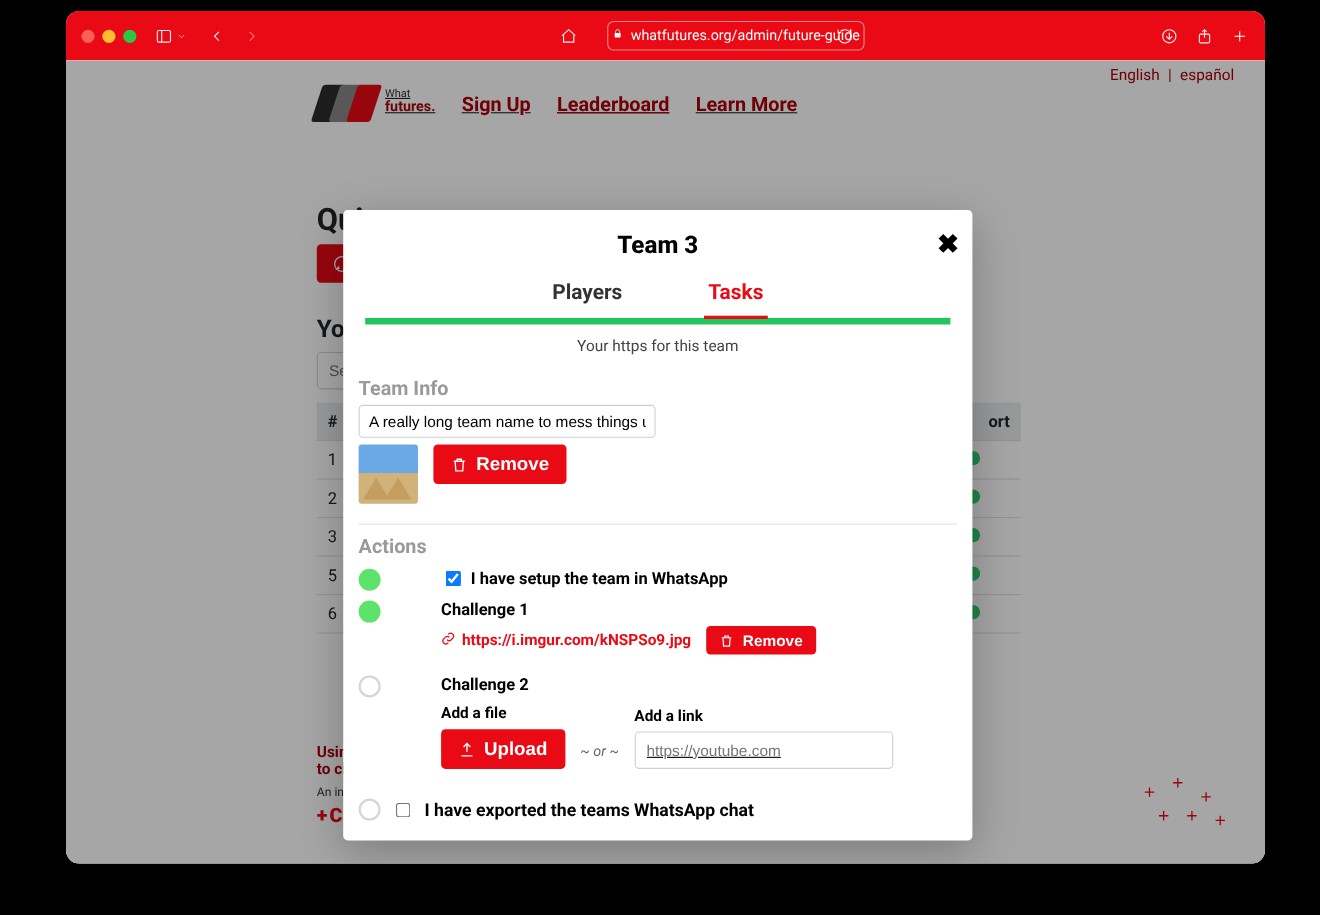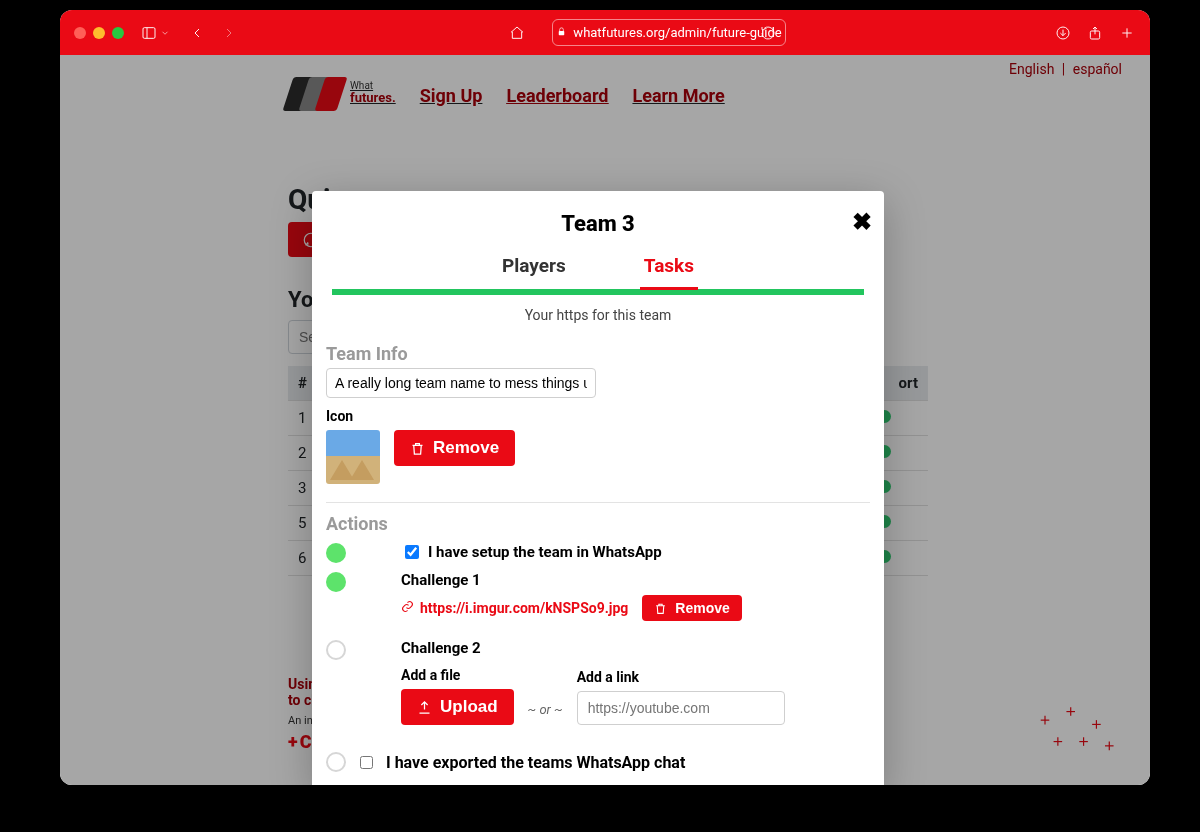--- a/index.html
+++ b/index.html
@@ -199,22 +199,22 @@
   .action-title{font-weight:700; font-size:15px;}
   .chk{display:flex; align-items:center; gap:6px;}
   .chk input{width:14px;height:14px; accent-color:#0a7aff;}
   .linkrow{display:flex; align-items:center; gap:14px; margin-top:6px;}
   .linkrow a{color:var(--red); font-weight:700; font-size:14px; text-decoration:none;}
   .linkrow svg{width:13px;height:13px;stroke:var(--red);fill:none;stroke-width:2;}
   .add-row{display:flex; align-items:flex-end; gap:14px; margin-top:4px;}
   .add-col{display:flex; flex-direction:column; gap:4px;}
   .orsep{font-style:italic; color:#666; font-size:13px; padding-bottom:8px;}
   .link-input{
-    width:208px; height:34px;
-    border:1px solid #cfcfcf; border-radius:4px; padding:0 10px; font-size:14px;
+    width:235px; height:34px;
+    border:1px solid #cfcfcf; border-radius:4px; padding:0 10px; font-size:14px;text-decoration:underline;
   }
   .cutoff{
     margin-top:26px;
     display:flex; align-items:flex-end; gap:10px;
     font-weight:700;
   }
 </style>
 </head>
 <body>
 
@@ -424,21 +424,20 @@
           <div class="tab">Players</div>
           <div class="tab active">Tasks</div>
         </div>
 
         <div class="modal-sub">Your https for this team</div>
 
         <div class="modal-body">
           <div class="sec-title">Team Info</div>
           <input class="team-input" type="text" value="A really long team name to mess things up" style="">
 
-          <div class="fld-label" style="margin-top:10px;">Icon</div>
           <div class="icon-row">
             <div class="team-icon"></div>
             <button class="btn-red">
               <svg viewBox="0 0 24 24">
                   <path d="M6 7h12l-1 14H7L6 7zm3-3h6v3H9V4zm-5 3h16" fill="none" stroke="#fff" stroke-width="2"></path>
                 </svg>
               <span>Remove</span>
             </button>
           </div>
 

